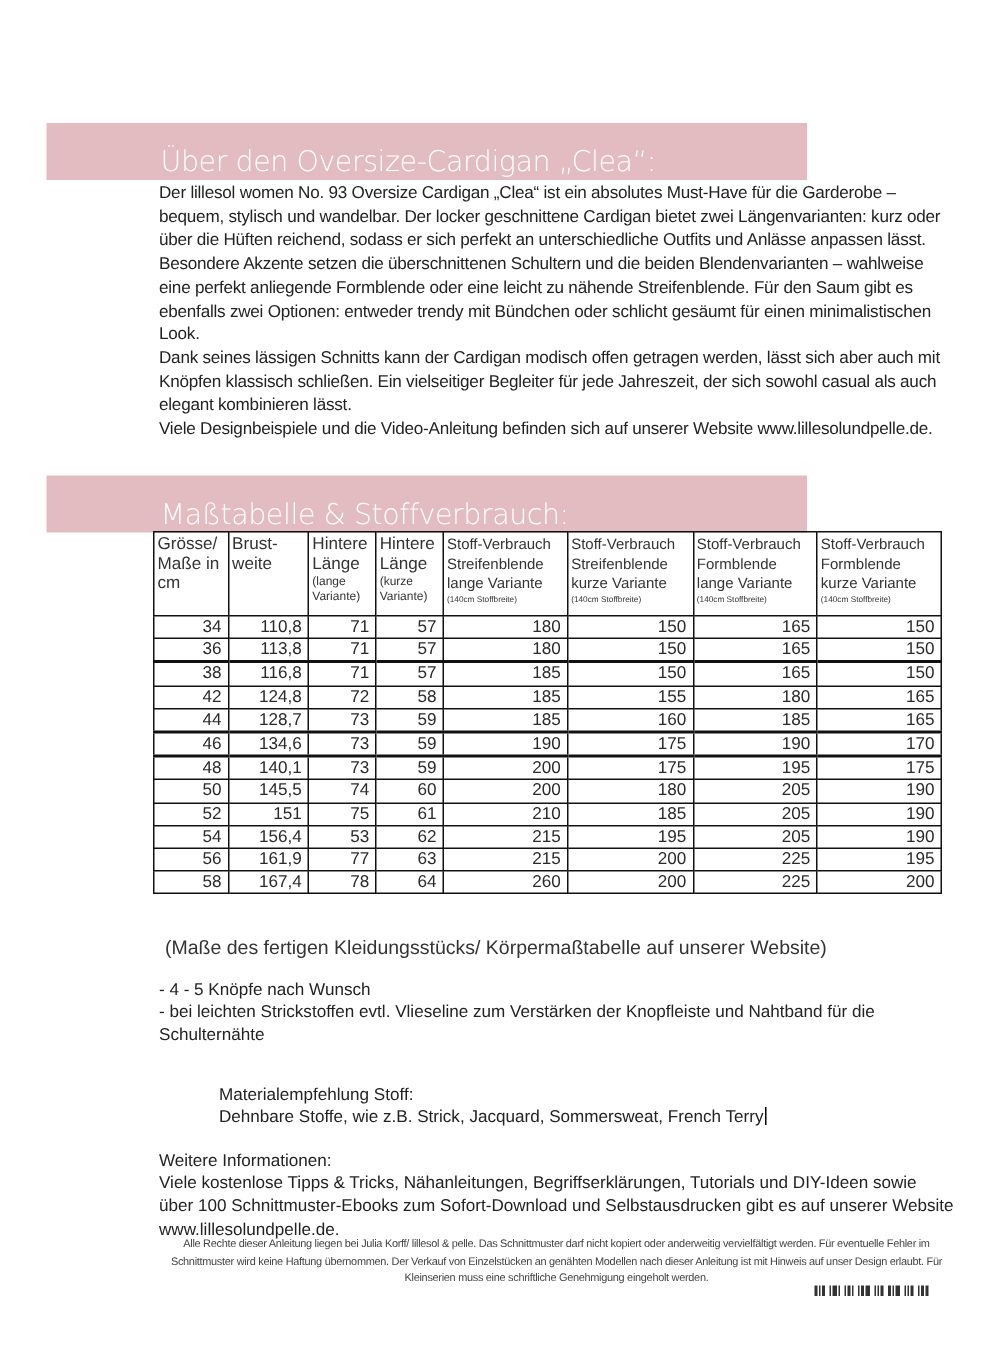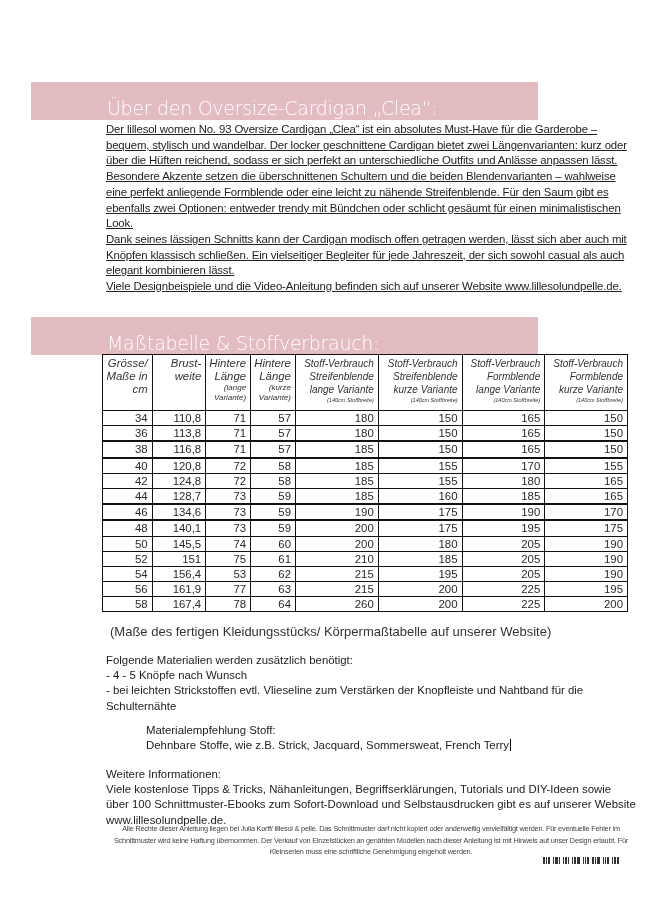--- a/index.html
+++ b/index.html
@@ -12,32 +12,32 @@
   }
   .banner span {
     position: absolute; left: 76px; bottom: 1px;
     font-family: "DejaVu Sans", sans-serif; font-weight: 200; color: #ffffff; letter-spacing: -0.3px;
     font-size: 19px; white-space: nowrap; text-align: right;
   }
   #banner1 { top: 82px; height: 38px; }
   #banner2 { top: 317px; height: 38px; }
   .para {
     position: absolute; left: 106px; width: 528px; font-size: 11.4px; line-height: 15.7px;
-    color: #222; letter-spacing: -0.15px; text-decoration: underline;
+    color: #222; letter-spacing: -0.15px;
   }
   .para p { margin: 0; }
   #intro { top: 122px; }
   table.size {
     position: absolute; left: 102px; top: 354px; width: 526px;
     border-collapse: collapse; font-size: 11.4px; color: #2a2a2a;
   }
   table.size th, table.size td { border: 1.6px solid #111; padding: 0 4px 0 2px; }
   table.size th {
-    font-weight: normal; text-align: right; vertical-align: top; font-size: 10px; line-height: 13px;
-    padding-top: 2px; height: 53px; color: #333; font-style: italic;
+    font-weight: normal; text-align: left; vertical-align: top; font-size: 10px; line-height: 13px;
+    padding-top: 2px; height: 53px; color: #333;
   }
   table.size th small { display: block; font-size: 5.5px; line-height: 8px; }
   table.size th .small2 { display: block; font-size: 8px; line-height: 10px; }
   table.size td { text-align: right; height: 14.2px; line-height: 14px; }
   table.size tr.thick td { border-top-width: 2.6px; padding-left: 20px; }
   .note { position: absolute; left: 110px; top: 624px; font-size: 13px; color: #333; }
   .section { position: absolute; left: 106px; font-size: 11.4px; line-height: 15.2px; color: #222; width: 530px; }
   .section .head { color: #222; }
   #materials { top: 653px; }
   #fabric { top: 723px; margin-left: 40px; }
@@ -115,30 +115,20 @@
       <tr class="thick">
         <td>38</td>
         <td>116,8</td>
         <td>71</td>
         <td>57</td>
         <td>185</td>
         <td>150</td>
         <td>165</td>
         <td>150</td>
       </tr>
-      <tr class="thick">
-        <td>40</td>
-        <td>120,8</td>
-        <td>72</td>
-        <td>58</td>
-        <td>185</td>
-        <td>155</td>
-        <td>170</td>
-        <td>155</td>
-      </tr>
       <tr>
         <td>42</td>
         <td>124,8</td>
         <td>72</td>
         <td>58</td>
         <td>185</td>
         <td>155</td>
         <td>180</td>
         <td>165</td>
       </tr>
@@ -221,21 +211,20 @@
         <td>200</td>
         <td>225</td>
         <td>200</td>
       </tr>
     </tbody>
 </table>
 
 <div class="note">(Maße des fertigen Kleidungsstücks/ Körpermaßtabelle auf unserer Website)</div>
 
 <div class="section" id="materials">
-  <div class="head">Folgende Materialien werden zusätzlich benötigt:</div>
   <div>- 4 - 5 Knöpfe nach Wunsch</div>
   <div>- bei leichten Strickstoffen evtl. Vlieseline zum Verstärken der Knopfleiste und Nahtband für die Schulternähte</div>
 </div>
 
 <div class="section" id="fabric">
   <div class="head">Materialempfehlung Stoff:</div>
   <div><span>Dehnbare Stoffe, wie z.B. Strick, Jacquard, Sommersweat, French Terry</span><span class="caret"></span></div>
 </div>
 
 <div class="section" id="info">

